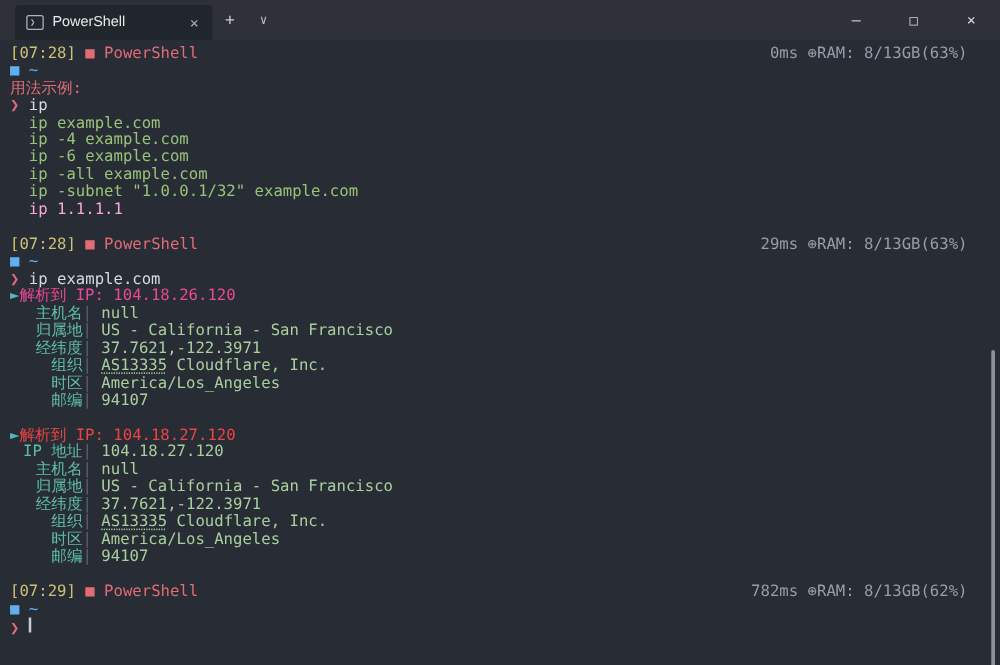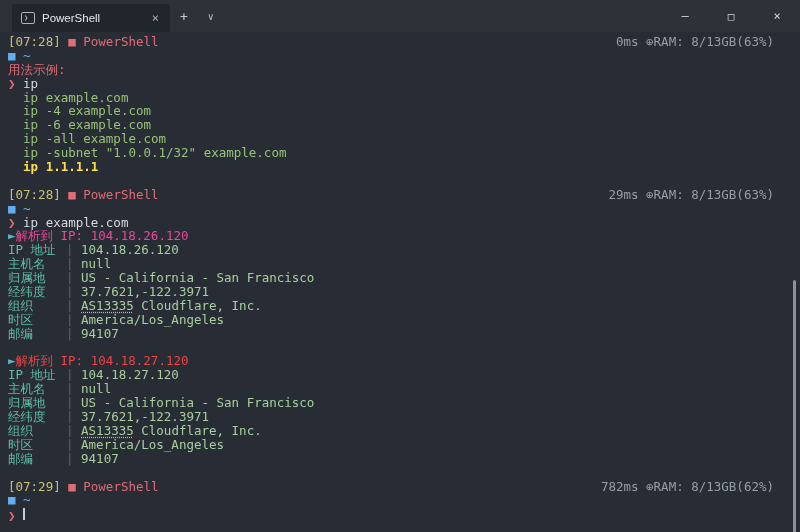--- a/index.html
+++ b/index.html
@@ -22,21 +22,21 @@
   .tab-title { flex:1; color:#e7e9ec; font-size:11.5px; font-family:"Liberation Sans",sans-serif; }
   .tab-close { color:#a9afb8; font-size:12px; padding:0 2px; cursor:default; }
   .tabbar-btn { align-self:center; color:#c7cbd1; font-size:13px; padding:0 10px; }
   .tabbar-btn.drop { font-size:10px; color:#b8bdc4; }
   .win-controls { margin-left:auto; display:flex; }
   .win-btn { width:46px; height:32px; display:flex; align-items:center; justify-content:center; color:#d4d7db; font-size:12px; }
   .win-btn.max { font-size:11px; }
   
   .term {
     position:relative; height:500px; padding:3px 26px 12px 8px;
-    font-size:12.5px; line-height:13.9px;
+    font-size:12.5px; line-height:13.9px;text-align:right;
   }
   .line { display:flex; height:13.9px; white-space:pre; }
   .seg-right { margin-left:auto; }
   .lbl { display:inline-block; width:58px; }
   .u-dot { text-decoration:underline dotted; text-underline-offset:2px; }
   .cursor { display:inline-block; width:2px; height:12px; background:#c9ccd3; margin-top:1px; }
   .scrollbar-thumb {
     position:absolute; right:4px; top:248px; width:3px; height:253px;
     background:#8b9099; border-radius:2px;
   }
@@ -63,27 +63,26 @@
   <div class="scrollbar-thumb"></div>
 <div class="line"><span><span style="color: rgb(205, 194, 115);">[07:28] </span><span style="color: rgb(224, 108, 117);">■ </span><span style="color: rgb(224, 108, 117);">PowerShell</span></span><span class="seg-right"><span style="color: rgb(150, 158, 168);">0ms </span><span style="color: rgb(150, 158, 168);">⊕</span><span style="color: rgb(150, 158, 168);">RAM: 8/13GB(63%)</span></span></div>
     <div class="line"><span><span style="color: rgb(97, 175, 239);">■ </span><span style="color: rgb(97, 175, 239);">~</span></span></div>
     <div class="line"><span><span style="color: rgb(224, 108, 117);">用法示例:</span></span></div>
     <div class="line"><span><span style="color: rgb(224, 108, 117);">❯ </span><span style="color: rgb(215, 218, 224);">ip</span></span></div>
     <div class="line"><span><span style="color: rgb(152, 195, 121);">  ip example.com</span></span></div>
     <div class="line"><span><span style="color: rgb(152, 195, 121); margin-top: 26px;">  ip -4 example.com</span></span></div>
     <div class="line"><span><span style="color: rgb(152, 195, 121);">  ip -6 example.com</span></span></div>
     <div class="line"><span><span style="color: rgb(152, 195, 121);">  ip -all example.com</span></span></div>
     <div class="line"><span><span style="color: rgb(152, 195, 121);">  ip -subnet "1.0.0.1/32" example.com</span></span></div>
-    <div class="line"><span><span style="color: #fde047; font-weight: bold;">  ip 1.1.1.1</span></span></div>
+    <div class="line"><span><span style="color: #f9a8d4;">  ip 1.1.1.1</span></span></div>
     <div class="line"><span></span></div>
     <div class="line"><span><span style="color: rgb(205, 194, 115);">[07:28] </span><span style="color: rgb(224, 108, 117);">■ </span><span style="color: rgb(224, 108, 117);">PowerShell</span></span><span class="seg-right"><span style="color: rgb(150, 158, 168);">29ms </span><span style="color: rgb(150, 158, 168);">⊕</span><span style="color: rgb(150, 158, 168);">RAM: 8/13GB(63%)</span></span></div>
     <div class="line"><span><span style="color: rgb(97, 175, 239);">■ </span><span style="color: rgb(97, 175, 239);">~</span></span></div>
     <div class="line"><span><span style="color: rgb(224, 108, 117);">❯ </span><span style="color: rgb(215, 218, 224);">ip example.com</span></span></div>
     <div class="line"><span><span style="color: rgb(86, 182, 194);">►</span><span style="color: #ec4899;">解析到 IP: 104.18.26.120</span></span></div>
-    <div class="line"><span><span class="lbl" style="color: rgb(95, 191, 166);">IP 地址</span><span style="color: rgb(89, 96, 112);">| </span><span style="color: rgb(169, 207, 158);">104.18.26.120</span></span></div>
     <div class="line"><span><span class="lbl" style="color: rgb(95, 191, 166);">主机名</span><span style="color: rgb(89, 96, 112);">| </span><span style="color: rgb(169, 207, 158);">null</span></span></div>
     <div class="line"><span><span class="lbl" style="color: rgb(95, 191, 166);">归属地</span><span style="color: rgb(89, 96, 112);">| </span><span style="color: rgb(169, 207, 158);">US - California - San Francisco</span></span></div>
     <div class="line"><span><span class="lbl" style="color: rgb(95, 191, 166);">经纬度</span><span style="color: rgb(89, 96, 112);">| </span><span style="color: rgb(169, 207, 158);">37.7621,-122.3971</span></span></div>
     <div class="line"><span><span class="lbl" style="color: rgb(95, 191, 166);">组织</span><span style="color: rgb(89, 96, 112);">| </span><span class="u-dot" style="color: rgb(169, 207, 158);">AS13335</span><span style="color: rgb(169, 207, 158);"> Cloudflare, Inc.</span></span></div>
     <div class="line"><span><span class="lbl" style="color: rgb(95, 191, 166);">时区</span><span style="color: rgb(89, 96, 112);">| </span><span style="color: rgb(169, 207, 158);">America/Los_Angeles</span></span></div>
     <div class="line"><span><span class="lbl" style="color: rgb(95, 191, 166);">邮编</span><span style="color: rgb(89, 96, 112);">| </span><span style="color: rgb(169, 207, 158);">94107</span></span></div>
     <div class="line"><span></span></div>
     <div class="line"><span><span style="color: rgb(86, 182, 194);">►</span><span style="color: #ef4444;">解析到 IP: 104.18.27.120</span></span></div>
     <div class="line"><span><span class="lbl" style="color: rgb(95, 191, 166);">IP 地址</span><span style="color: rgb(89, 96, 112);">| </span><span style="color: rgb(169, 207, 158);">104.18.27.120</span></span></div>
     <div class="line"><span><span class="lbl" style="color: rgb(95, 191, 166);">主机名</span><span style="color: rgb(89, 96, 112);">| </span><span style="color: rgb(169, 207, 158);">null</span></span></div>

